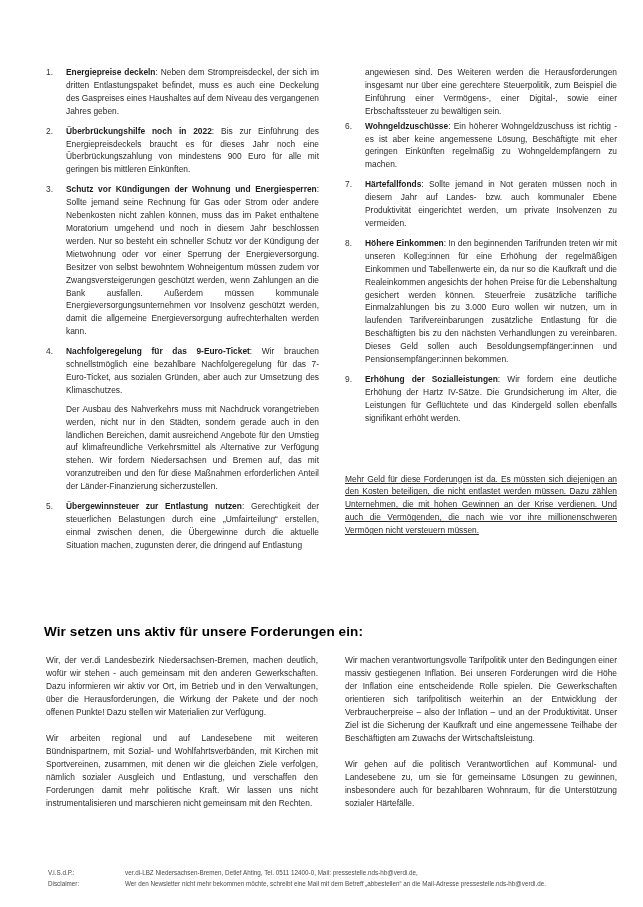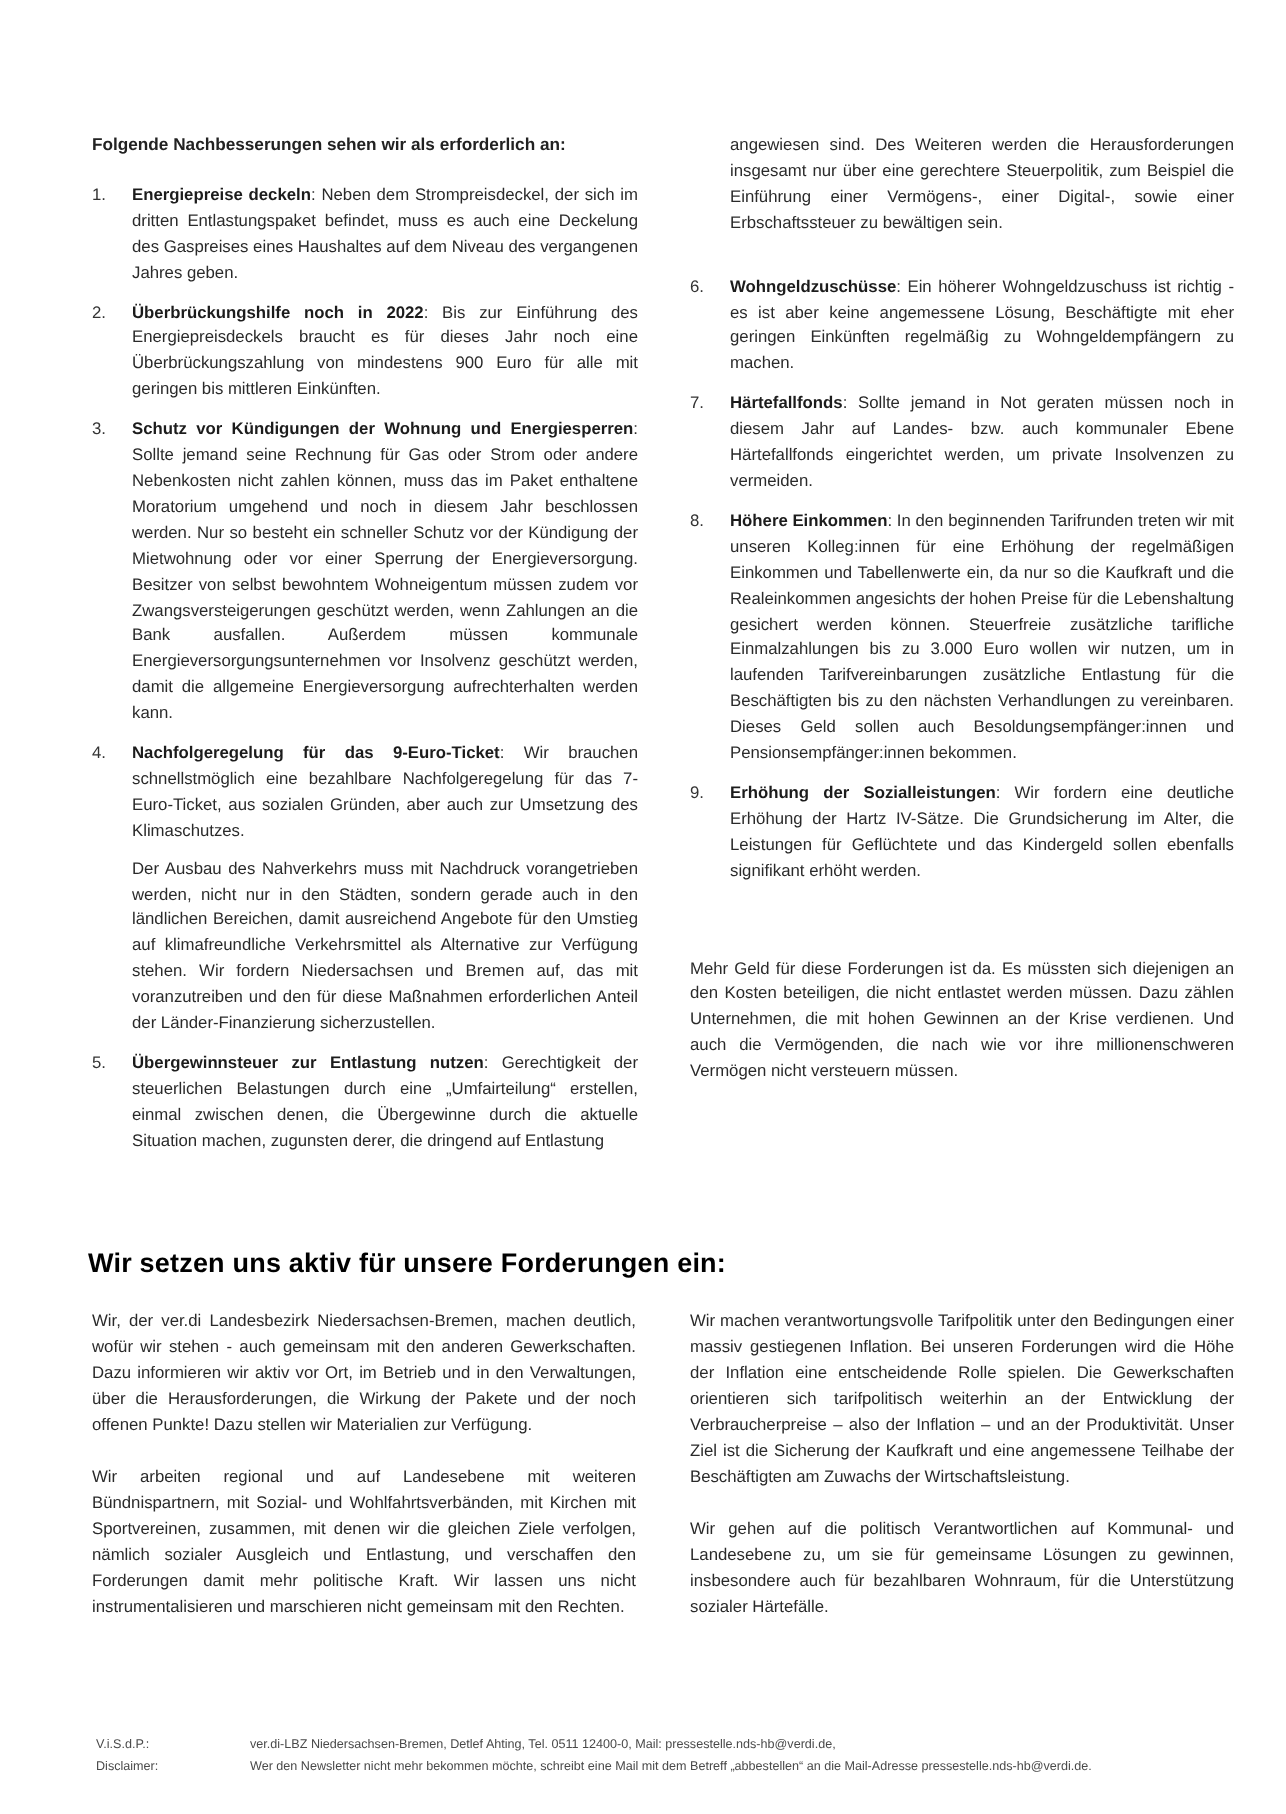--- a/index.html
+++ b/index.html
@@ -33,21 +33,20 @@
       font-size: 6.3px; line-height: 11px; color: #4a4a4a;
     }
     .footer-row { display: flex; }
     .footer-label { width: 77px; flex: none; }
     .footer-value { flex: 1; white-space: nowrap; }
   </style>
 </head>
 <body>
 
 <div class="col col-left">
-  <p class="lead">Folgende Nachbesserungen sehen wir als erforderlich an:</p>
   <ol class="demands">
     <li>
       <span class="num">1.</span>
       <span class="item-title">Energiepreise deckeln</span><span>: Neben dem Strompreisdeckel, der sich im dritten Entlastungspaket befindet, muss es auch eine Deckelung des Gaspreises eines Haushaltes auf dem Niveau des vergangenen Jahres geben.</span>
     </li>
     <li>
       <span class="num">2.</span>
       <span class="item-title">Überbrückungshilfe noch in 2022</span><span>: Bis zur Einführung des Energiepreisdeckels braucht es für dieses Jahr noch eine Überbrückungszahlung von mindestens 900 Euro für alle mit geringen bis mittleren Einkünften.</span>
     </li>
     <li>
@@ -61,41 +60,41 @@
     </li>
     <li>
       <span class="num">5.</span>
       <span class="item-title">Übergewinnsteuer zur Entlastung nutzen</span><span>: Gerechtigkeit der steuerlichen Belastungen durch eine „Umfairteilung“ erstellen, einmal zwischen denen, die Übergewinne durch die aktuelle Situation machen, zugunsten derer, die dringend auf Entlastung</span>
     </li>
   </ol>
 </div>
 
 <div class="col col-right">
   <ol class="demands">
-    <li style="margin-bottom:19px;">
+    <li style="margin-bottom:2px;">
       <span>angewiesen sind. Des Weiteren werden die Herausforderungen insgesamt nur über eine gerechtere Steuerpolitik, zum Beispiel die Einführung einer Vermögens-, einer Digital-, sowie einer Erbschaftssteuer zu bewältigen sein.</span>
     </li>
     <li>
       <span class="num">6.</span>
       <span class="item-title">Wohngeldzuschüsse</span><span>: Ein höherer Wohngeldzuschuss ist richtig - es ist aber keine angemessene Lösung, Beschäftigte mit eher geringen Einkünften regelmäßig zu Wohngeldempfängern zu machen.</span>
     </li>
     <li>
       <span class="num">7.</span>
-      <span class="item-title">Härtefallfonds</span><span>: Sollte jemand in Not geraten müssen noch in diesem Jahr auf Landes- bzw. auch kommunaler Ebene Härtefallfonds eingerichtet werden, um private Insolvenzen zu vermeiden.</span>
+      <span class="item-title">Härtefallfonds</span><span>: Sollte jemand in Not geraten müssen noch in diesem Jahr auf Landes- bzw. auch kommunaler Ebene Produktivität eingerichtet werden, um private Insolvenzen zu vermeiden.</span>
     </li>
     <li>
       <span class="num">8.</span>
       <span class="item-title">Höhere Einkommen</span><span>:  In den beginnenden Tarifrunden treten wir mit unseren Kolleg:innen für eine Erhöhung der regelmäßigen Einkommen und Tabellenwerte ein, da nur so die Kaufkraft und die Realeinkommen angesichts der hohen Preise für die Lebenshaltung gesichert werden können. Steuerfreie zusätzliche tarifliche Einmalzahlungen bis zu 3.000 Euro wollen wir nutzen, um in laufenden Tarifvereinbarungen zusätzliche Entlastung für die Beschäftigten bis zu den nächsten Verhandlungen zu vereinbaren. Dieses Geld sollen auch Besoldungsempfänger:innen und Pensionsempfänger:innen bekommen.</span>
     </li>
     <li>
       <span class="num">9.</span>
       <span class="item-title">Erhöhung der Sozialleistungen</span><span>: Wir fordern eine deutliche Erhöhung der Hartz IV-Sätze. Die Grundsicherung im Alter, die Leistungen für Geflüchtete und das Kindergeld sollen ebenfalls signifikant erhöht werden.</span>
     </li>
   </ol>
-  <p class="note" style="margin-top:36px;">Mehr Geld für diese Forderungen ist da. Es müssten sich diejenigen an den Kosten beteiligen, die nicht entlastet werden müssen. Dazu zählen Unternehmen, die mit hohen Gewinnen an der Krise verdienen. Und auch die Vermögenden, die nach wie vor ihre millionenschweren Vermögen nicht versteuern müssen.</p>
+  <p class="note" style="margin-top:48px;text-decoration:underline;">Mehr Geld für diese Forderungen ist da. Es müssten sich diejenigen an den Kosten beteiligen, die nicht entlastet werden müssen. Dazu zählen Unternehmen, die mit hohen Gewinnen an der Krise verdienen. Und auch die Vermögenden, die nach wie vor ihre millionenschweren Vermögen nicht versteuern müssen.</p>
 </div>
 
 <h2 class="section-title" style="margin:0;">Wir setzen uns aktiv für unsere Forderungen ein:</h2>
 
 <div class="bottom-col bottom-left">
   <p>Wir, der ver.di Landesbezirk Niedersachsen-Bremen, machen deutlich, wofür wir stehen - auch gemeinsam mit den anderen Gewerkschaften. Dazu informieren wir aktiv vor Ort, im Betrieb und in den Verwaltungen, über die Herausforderungen, die Wirkung der Pakete und der noch offenen Punkte! Dazu stellen wir Materialien zur Verfügung.</p>
   <p>Wir arbeiten regional und auf Landesebene mit weiteren Bündnispartnern, mit Sozial- und Wohlfahrtsverbänden, mit Kirchen mit Sportvereinen, zusammen, mit denen wir die gleichen Ziele verfolgen, nämlich sozialer Ausgleich und Entlastung, und verschaffen den Forderungen damit mehr politische Kraft. Wir lassen uns nicht instrumentalisieren und marschieren nicht gemeinsam mit den Rechten.</p>
 </div>
 
 <div class="bottom-col bottom-right">

